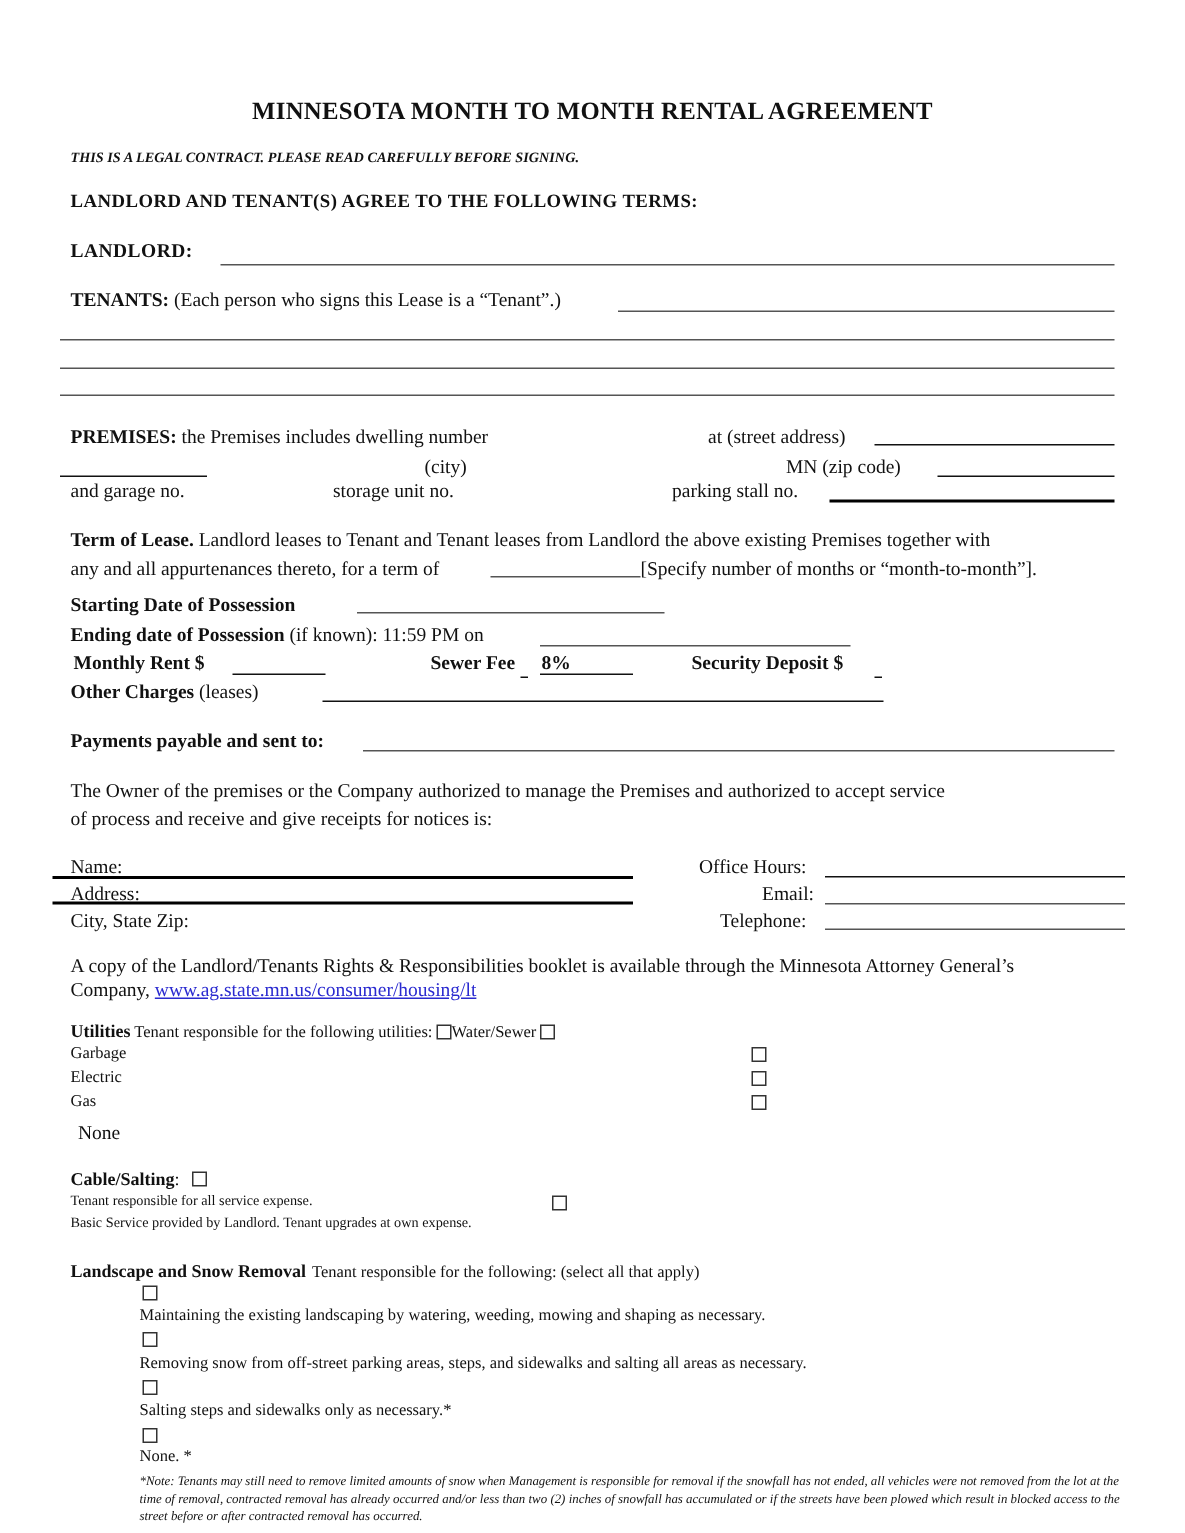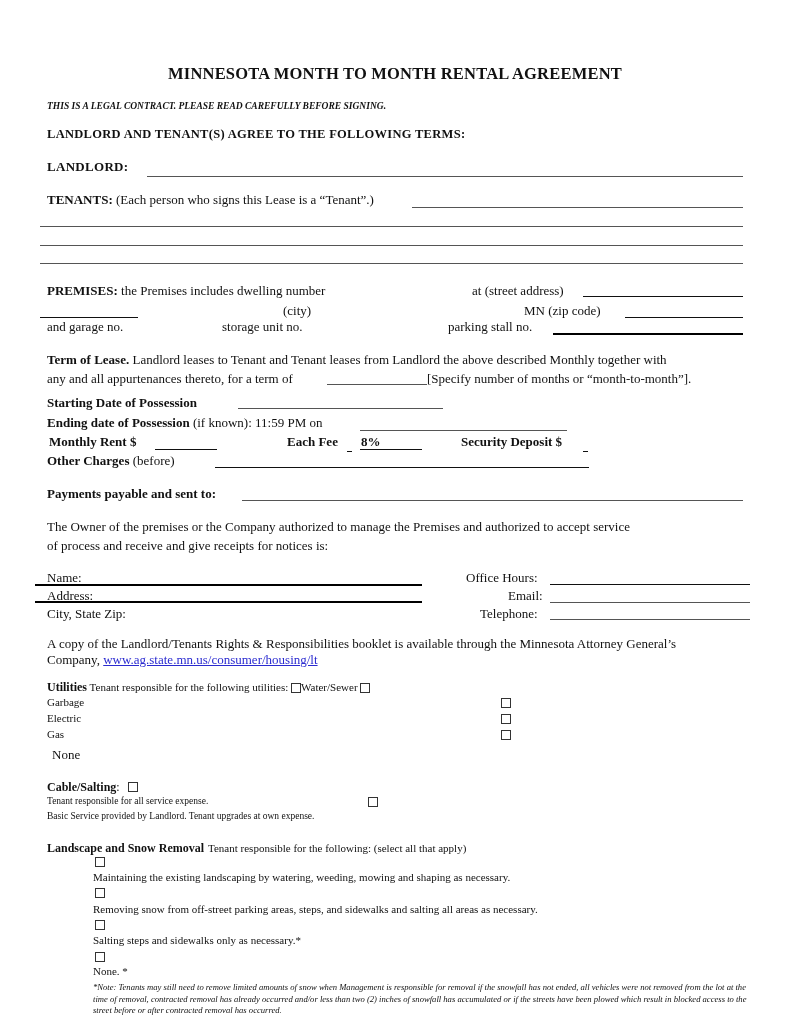--- a/index.html
+++ b/index.html
@@ -51,47 +51,47 @@
 <div class="abs t13" style="left:524px;top:303px">MN (zip code)</div>
 <div class="line dark" style="left:625px;width:118px;top:317px"></div>
 <div class="line dark" style="left:40px;width:98px;top:317px"></div>
 <div class="abs t13" style="left:47px;top:319px">and garage no.</div>
 <div class="abs t13" style="left:222px;top:319px">storage unit no.</div>
 <div class="abs t13" style="left:448px;top:319px">parking stall no.</div>
 <div class="line thick" style="left:553px;width:190px;top:333px"></div>
 
 <div class="abs t13" style="left:47px;top:352px">
   <span class="b">Term of Lease.</span>
-  <span>Landlord leases to Tenant and Tenant leases from Landlord the above described Monthly together with</span>
+  <span>Landlord leases to Tenant and Tenant leases from Landlord the above existing Premises together with</span>
 </div>
 <div class="abs t13" style="left:47px;top:371px">any and all appurtenances thereto, for a term of</div>
 <div class="line" style="left:327px;width:100px;top:384px"></div>
 <div class="abs t13" style="left:427px;top:371px">[Specify number of months or “month-to-month”].</div>
 
 <div class="abs t13 b" style="left:47px;top:395px">Starting Date of Possession</div>
 <div class="line" style="left:238px;width:205px;top:408px"></div>
 
 <div class="abs t13" style="left:47px;top:415px">
   <span class="b">Ending date of Possession</span>
   <span>(if known): 11:59 PM on</span>
 </div>
 <div class="line" style="left:360px;width:207px;top:430px"></div>
 
 <div class="abs t13 b" style="left:49px;top:434px">Monthly Rent $</div>
 <div class="line dark" style="left:155px;width:62px;top:449px"></div>
-<div class="abs t13 b" style="left:287px;top:434px">Each Fee</div>
+<div class="abs t13 b" style="left:287px;top:434px">Sewer Fee</div>
 <div class="line dark" style="left:347px;width:5px;top:451px"></div>
 <div class="abs t13 b" style="left:361px;top:434px">8%</div>
 <div class="line dark" style="left:360px;width:62px;top:449px"></div>
 <div class="abs t13 b" style="left:461px;top:434px">Security Deposit $</div>
 <div class="line dark" style="left:583px;width:5px;top:451px"></div>
 
 <div class="abs t13" style="left:47px;top:453px">
   <span class="b">Other Charges</span>
-  <span>(before)</span>
+  <span>(leases)</span>
 </div>
 <div class="line dark" style="left:215px;width:374px;top:467px"></div>
 
 <div class="abs t13 b" style="left:47px;top:486px">Payments payable and sent to:</div>
 <div class="line" style="left:242px;width:501px;top:500px"></div>
 
 <div class="abs t13" style="left:47px;top:519px">The Owner of the premises or the Company authorized to manage the Premises and authorized to accept service</div>
 <div class="abs t13" style="left:47px;top:538px">of process and receive and give receipts for notices is:</div>
 
 <div class="abs t13" style="left:47px;top:570px">Name:</div>

